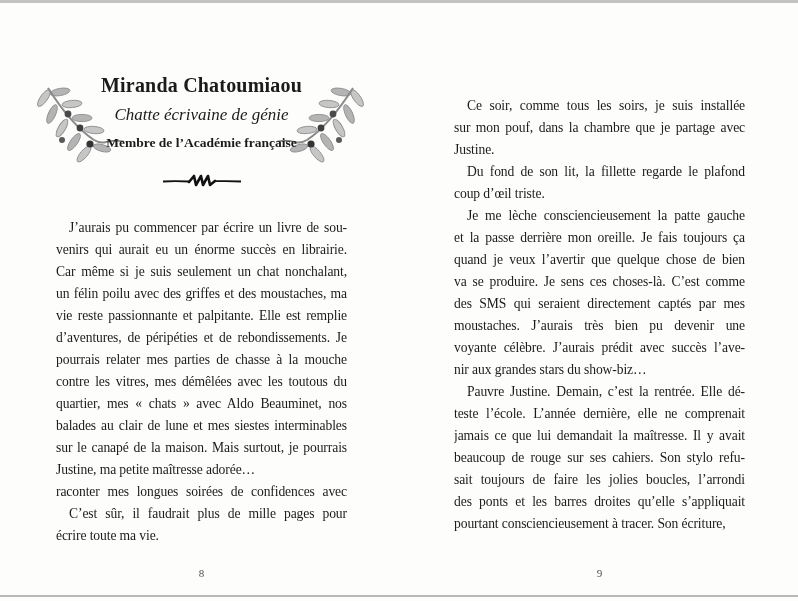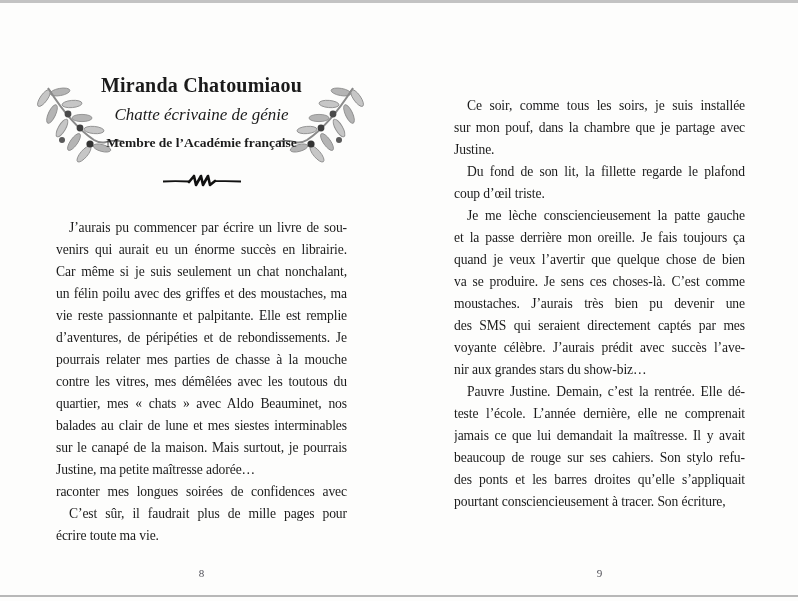--- a/index.html
+++ b/index.html
@@ -165,26 +165,27 @@
     <div class="body-text" id="right-text">
         <div class="line first">Ce soir, comme tous les soirs, je suis installée</div>
         <div class="line">sur mon pouf, dans la chambre que je partage avec</div>
         <div class="line end">Justine.</div>
         <div class="line first">Du fond de son lit, la fillette regarde le plafond</div>
         <div class="line end">coup d’œil triste.</div>
         <div class="line first">Je me lèche consciencieusement la patte gauche</div>
         <div class="line">et la passe derrière mon oreille. Je fais toujours ça</div>
         <div class="line">quand je veux l’avertir que quelque chose de bien</div>
         <div class="line">va se produire. Je sens ces choses-là. C’est comme</div>
+        <div class="line">des SMS qui seraient directement captés par mes</div>
         <div class="line">moustaches. J’aurais très bien pu devenir une</div>
-        <div class="line">des SMS qui seraient directement captés par mes</div>
         <div class="line">voyante célèbre. J’aurais prédit avec succès l’ave-</div>
         <div class="line end">nir aux grandes stars du show-biz…</div>
         <div class="line first">Pauvre Justine. Demain, c’est la rentrée. Elle dé-</div>
         <div class="line">teste l’école. L’année dernière, elle ne comprenait</div>
         <div class="line">jamais ce que lui demandait la maîtresse. Il y avait</div>
         <div class="line">beaucoup de rouge sur ses cahiers. Son stylo refu-</div>
+        <div class="line">sait toujours de faire les jolies boucles, l’arrondi</div>
         <div class="line">des ponts et les barres droites qu’elle s’appliquait</div>
         <div class="line end">pourtant consciencieusement à tracer. Son écriture,</div>
       </div>
     <div class="page-number">9</div>
   </section>
 </div>
 
 </body></html>

